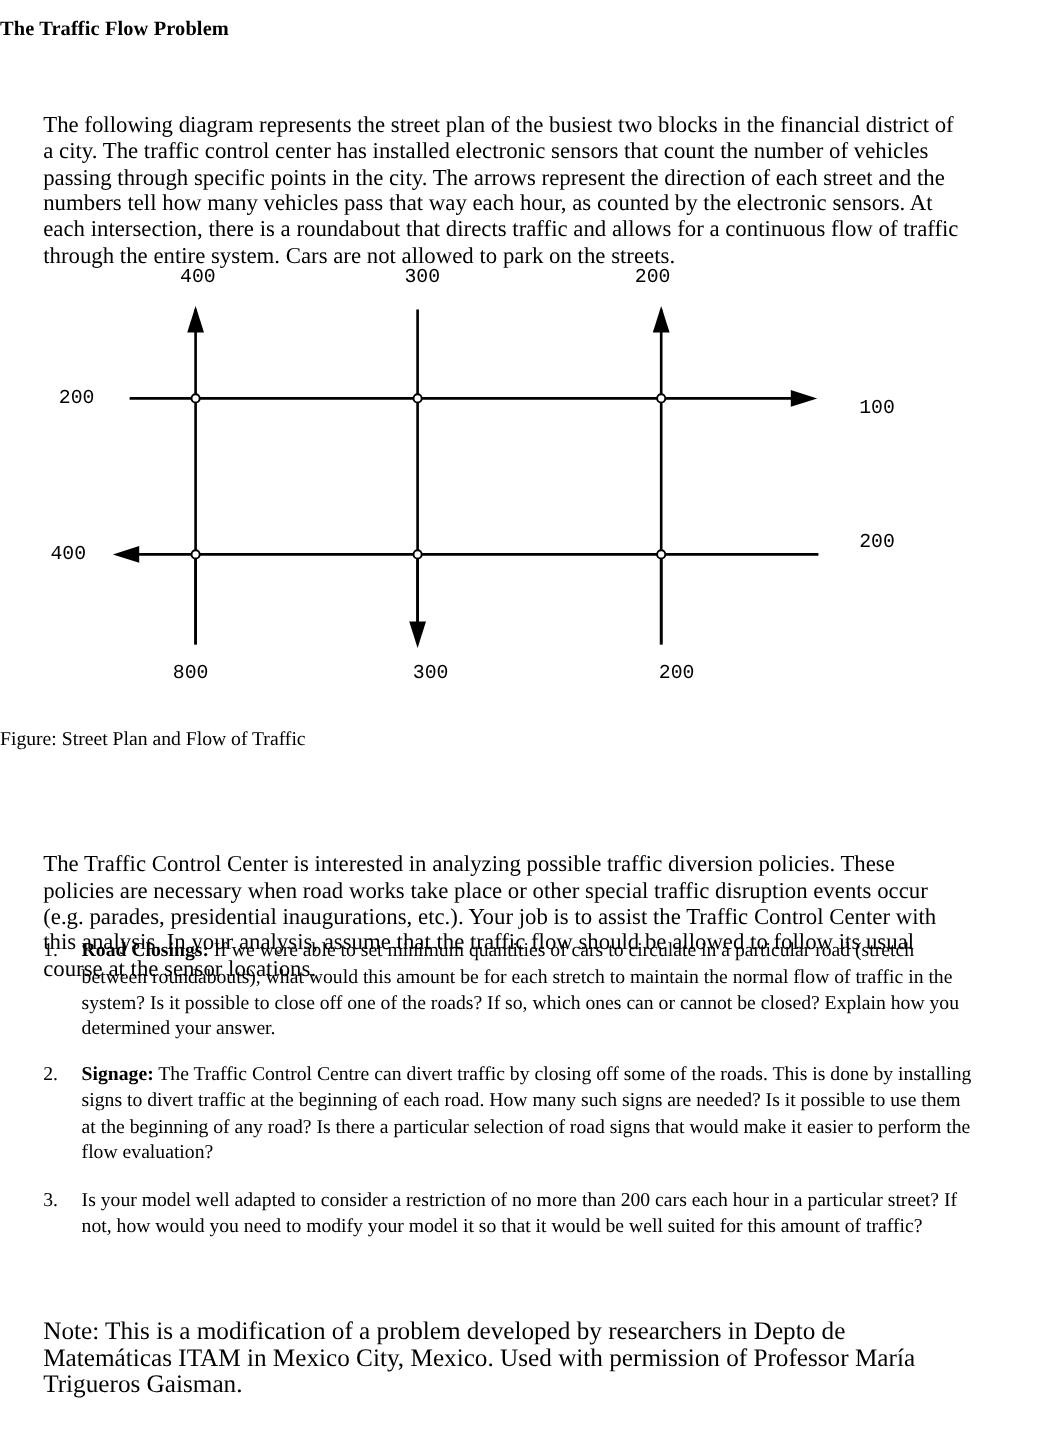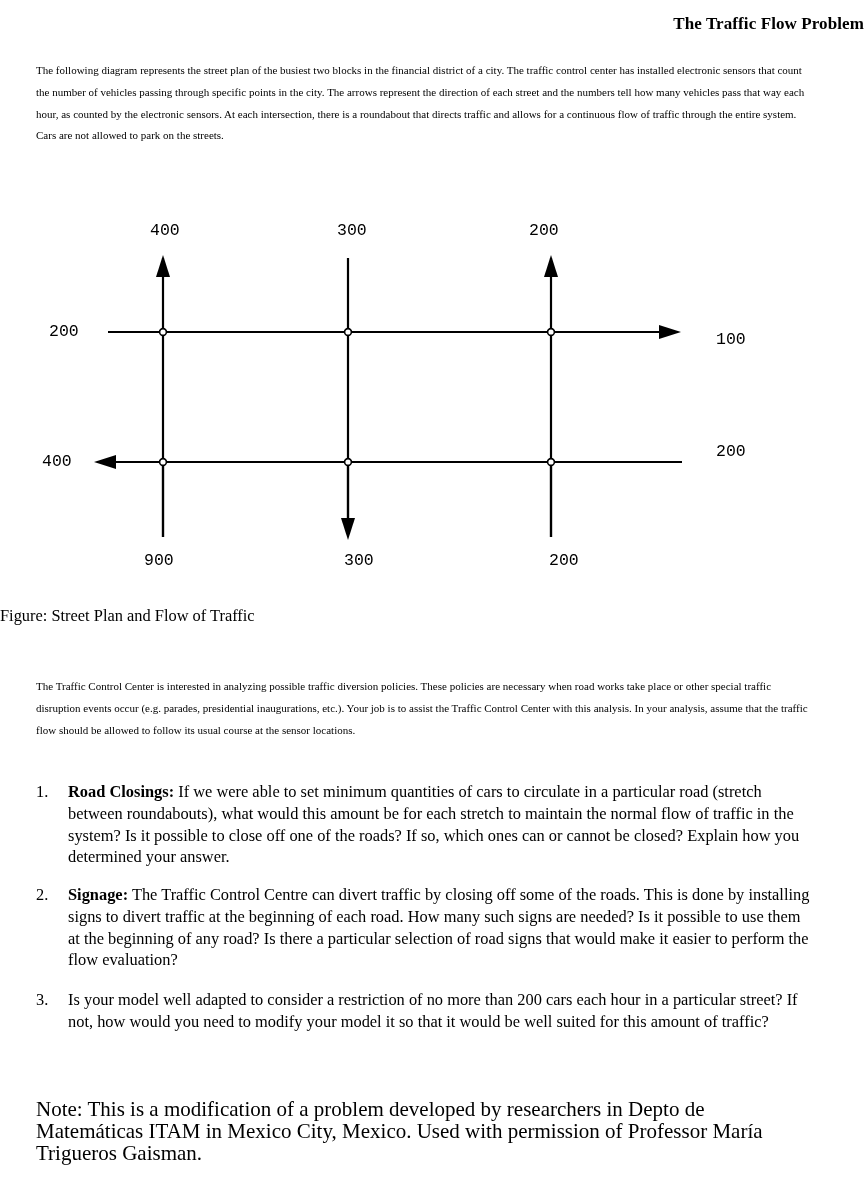--- a/index.html
+++ b/index.html
@@ -19,32 +19,33 @@
     position: relative;
     width: 864px;
     height: 1196px;
     box-sizing: border-box;
   }
   .doc-title {
     position: absolute;
     top: 14px;
     left: 0;
     width: 864px;
-    text-align: right;
+    text-align: left;
     font-size: 17px;
     font-weight: bold;
     letter-spacing: 0.1px;
   }
   .body-text {
     position: absolute;
     left: 36px;
     width: 770px;
-    font-size: 11px;
+    font-size: 19px;
     line-height: 21.8px;
     text-align: left;
+    margin-top: 34px;
   }
   #intro-paragraph { top: 60px; }
   #analysis-paragraph { top: 676px; width: 772px; }
 
   .figure-caption {
     position: absolute;
     top: 606px;
     left: 0;
     width: 864px;
     font-size: 16.4px;
@@ -153,21 +154,21 @@
     <span class="flow-label" style="left:150px; top:16px;">400</span>
     <span class="flow-label" style="left:337px; top:16px;">300</span>
     <span class="flow-label" style="left:529px; top:16px;">200</span>
 
     <span class="flow-label" style="left:49px;  top:117px;">200</span>
     <span class="flow-label" style="left:716px; top:125px;">100</span>
 
     <span class="flow-label" style="left:42px;  top:247px;">400</span>
     <span class="flow-label" style="left:716px; top:237px;">200</span>
 
-    <span class="flow-label" style="left:144px; top:346px;">900</span>
+    <span class="flow-label" style="left:144px; top:346px;">800</span>
     <span class="flow-label" style="left:344px; top:346px;">300</span>
     <span class="flow-label" style="left:549px; top:346px;">200</span>
   </div>
 
   <div class="figure-caption">Figure: Street Plan and Flow of Traffic</div>
 
   <div class="body-text" id="analysis-paragraph">The Traffic Control Center is interested in analyzing possible traffic diversion policies.  These policies are necessary when road works take place or other special traffic disruption events occur (e.g. parades, presidential inaugurations, etc.).  Your job is to assist the Traffic Control Center with this analysis.  In your analysis, assume that the traffic flow should be allowed to follow its usual course at the sensor locations.</div>
 
   <div class="q-list">
 

